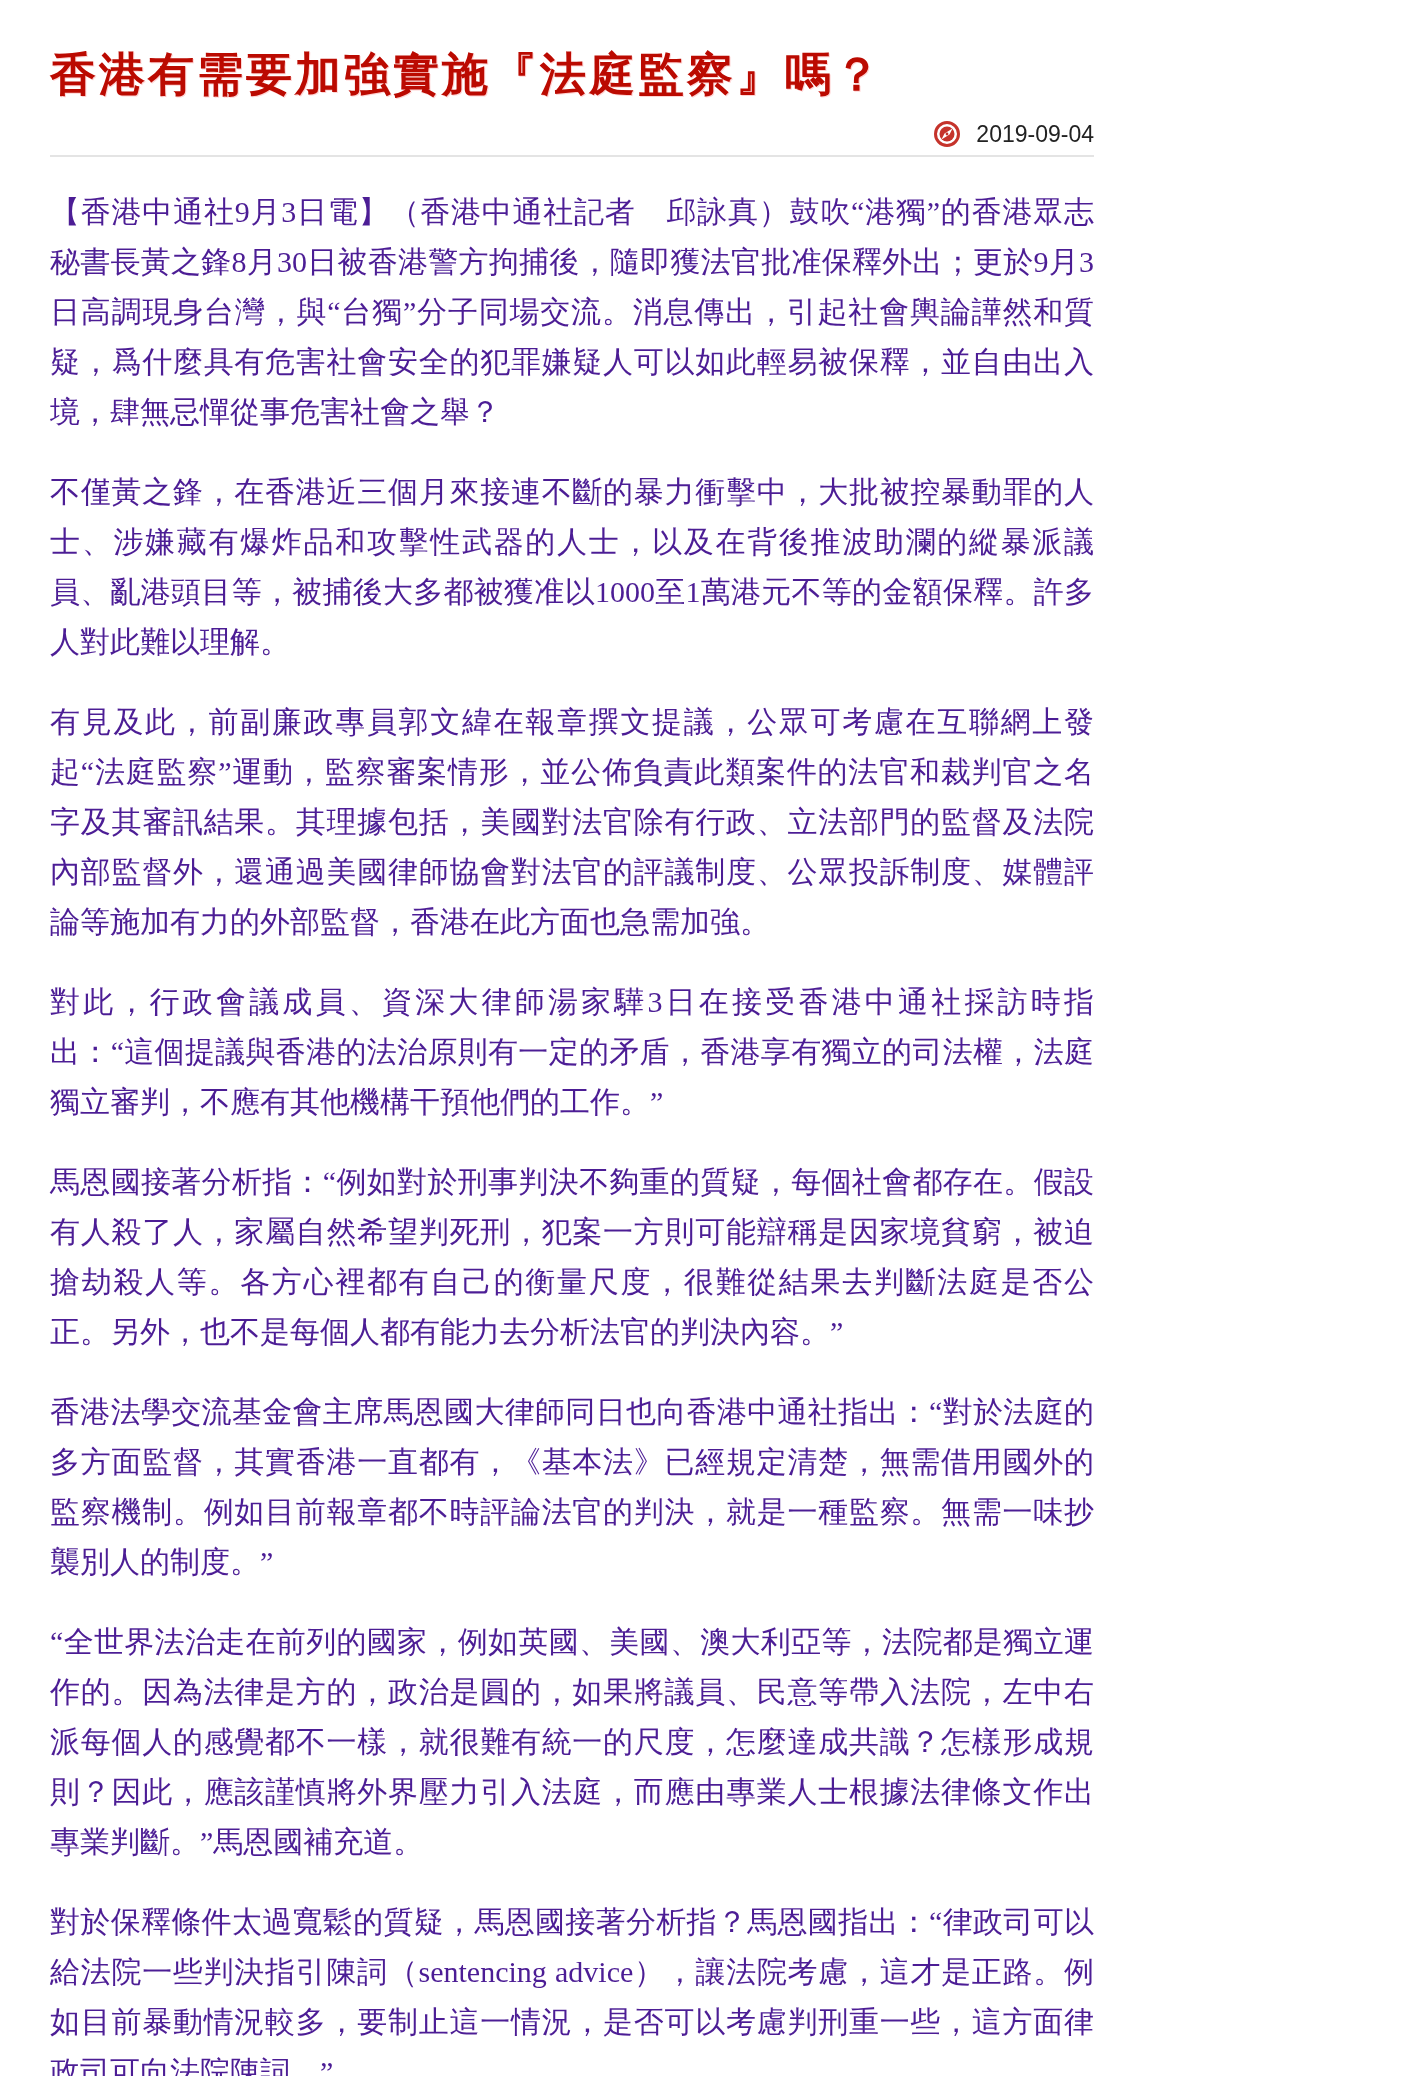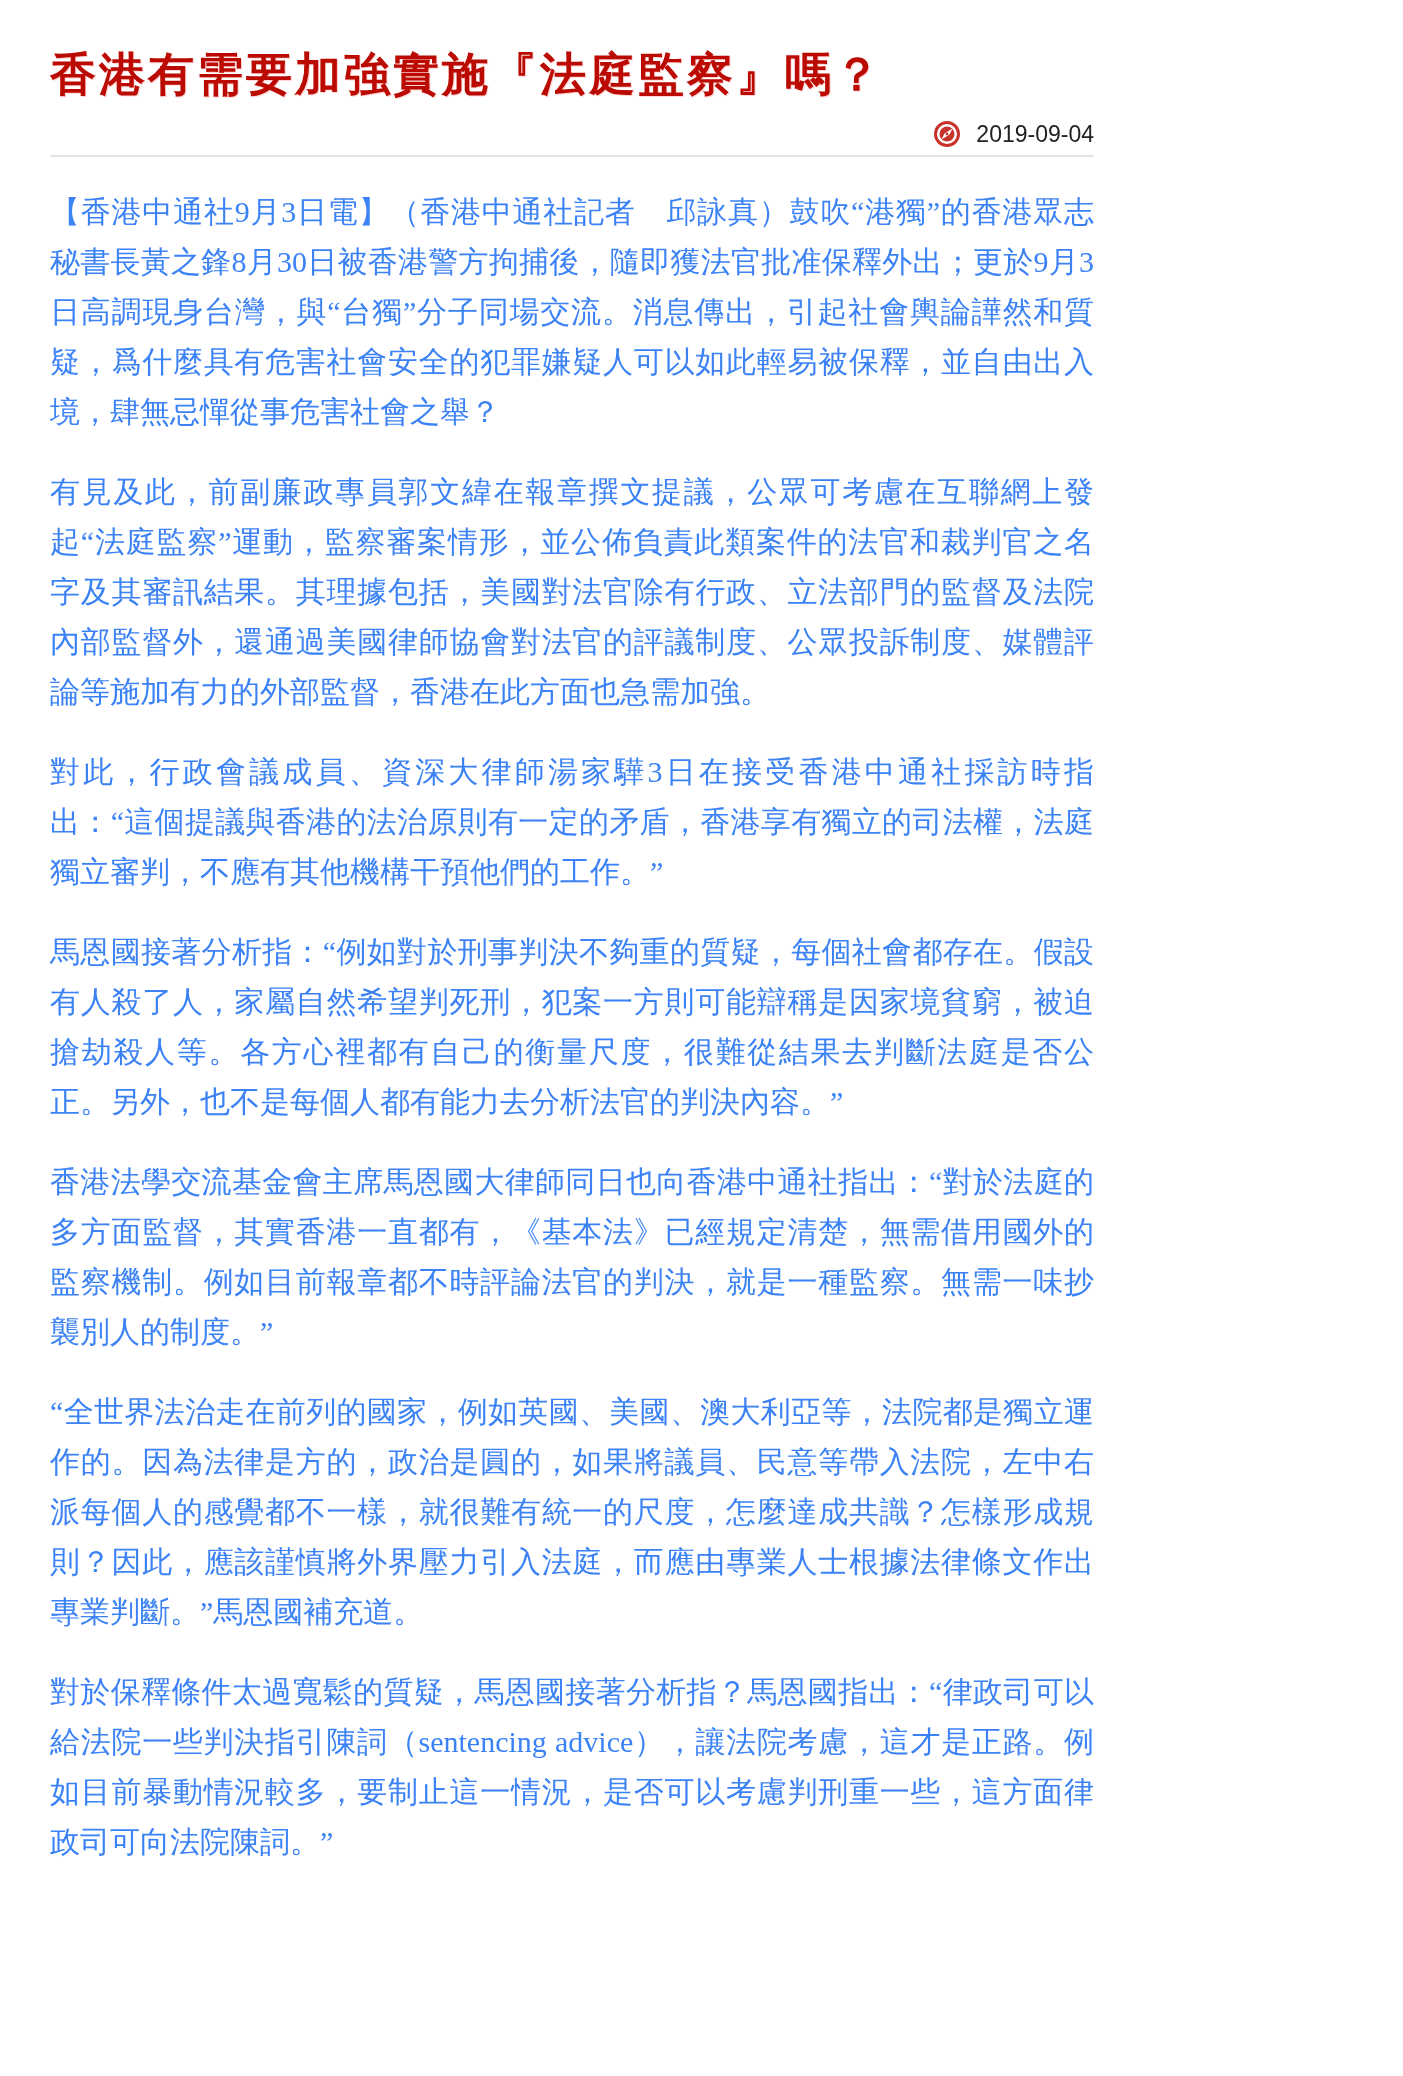--- a/index.html
+++ b/index.html
@@ -52,21 +52,21 @@
     border-top: 2px solid #e4e4e4;
     margin-top: 8px;
   }
   .article-body {
     margin: 0;
   }
   .article-body p.para {
     margin: 30px 0 0 0;
     font-size: 30px;
     line-height: 50px;
-    color: #3b82f6;
+    color: #4c1d95;
     text-align: justify;
     letter-spacing: 0;
     font-family: "Liberation Serif", "DejaVu Serif", serif;
   }
 </style>
 </head>
 <body>
 
 <div class="page">
 
@@ -81,20 +81,21 @@
         <circle cx="13" cy="13" r="1.4" fill="#c5332b"></circle>
       </svg>
     </span>
     <span class="date-text">2019-09-04</span>
   </div>
 
   <div class="divider"></div>
 
   <div class="article-body">
     <p class="para">【香港中通社9月3日電】（香港中通社記者　邱詠真）鼓吹“港獨”的香港眾志秘書長黃之鋒8月30日被香港警方拘捕後，隨即獲法官批准保釋外出；更於9月3日高調現身台灣，與“台獨”分子同場交流。消息傳出，引起社會輿論譁然和質疑，爲什麼具有危害社會安全的犯罪嫌疑人可以如此輕易被保釋，並自由出入境，肆無忌憚從事危害社會之舉？</p>
+    <p class="para">不僅黃之鋒，在香港近三個月來接連不斷的暴力衝擊中，大批被控暴動罪的人士、涉嫌藏有爆炸品和攻擊性武器的人士，以及在背後推波助瀾的縱暴派議員、亂港頭目等，被捕後大多都被獲准以1000至1萬港元不等的金額保釋。許多人對此難以理解。</p>
     <p class="para">有見及此，前副廉政專員郭文緯在報章撰文提議，公眾可考慮在互聯網上發起“法庭監察”運動，監察審案情形，並公佈負責此類案件的法官和裁判官之名字及其審訊結果。其理據包括，美國對法官除有行政、立法部門的監督及法院內部監督外，還通過美國律師協會對法官的評議制度、公眾投訴制度、媒體評論等施加有力的外部監督，香港在此方面也急需加強。</p>
     <p class="para">對此，行政會議成員、資深大律師湯家驊3日在接受香港中通社採訪時指出：“這個提議與香港的法治原則有一定的矛盾，香港享有獨立的司法權，法庭獨立審判，不應有其他機構干預他們的工作。”</p>
     <p class="para">馬恩國接著分析指：“例如對於刑事判決不夠重的質疑，每個社會都存在。假設有人殺了人，家屬自然希望判死刑，犯案一方則可能辯稱是因家境貧窮，被迫搶劫殺人等。各方心裡都有自己的衡量尺度，很難從結果去判斷法庭是否公正。另外，也不是每個人都有能力去分析法官的判決內容。”</p>
     <p class="para">香港法學交流基金會主席馬恩國大律師同日也向香港中通社指出：“對於法庭的多方面監督，其實香港一直都有，《基本法》已經規定清楚，無需借用國外的監察機制。例如目前報章都不時評論法官的判決，就是一種監察。無需一味抄襲別人的制度。”</p>
     <p class="para">“全世界法治走在前列的國家，例如英國、美國、澳大利亞等，法院都是獨立運作的。因為法律是方的，政治是圓的，如果將議員、民意等帶入法院，左中右派每個人的感覺都不一樣，就很難有統一的尺度，怎麼達成共識？怎樣形成規則？因此，應該謹慎將外界壓力引入法庭，而應由專業人士根據法律條文作出專業判斷。”馬恩國補充道。</p>
     <p class="para">對於保釋條件太過寬鬆的質疑，馬恩國接著分析指？馬恩國指出：“律政司可以給法院一些判決指引陳詞（sentencing advice），讓法院考慮，這才是正路。例如目前暴動情況較多，要制止這一情況，是否可以考慮判刑重一些，這方面律政司可向法院陳詞。”</p>
   </div>
 
 </div>
 

